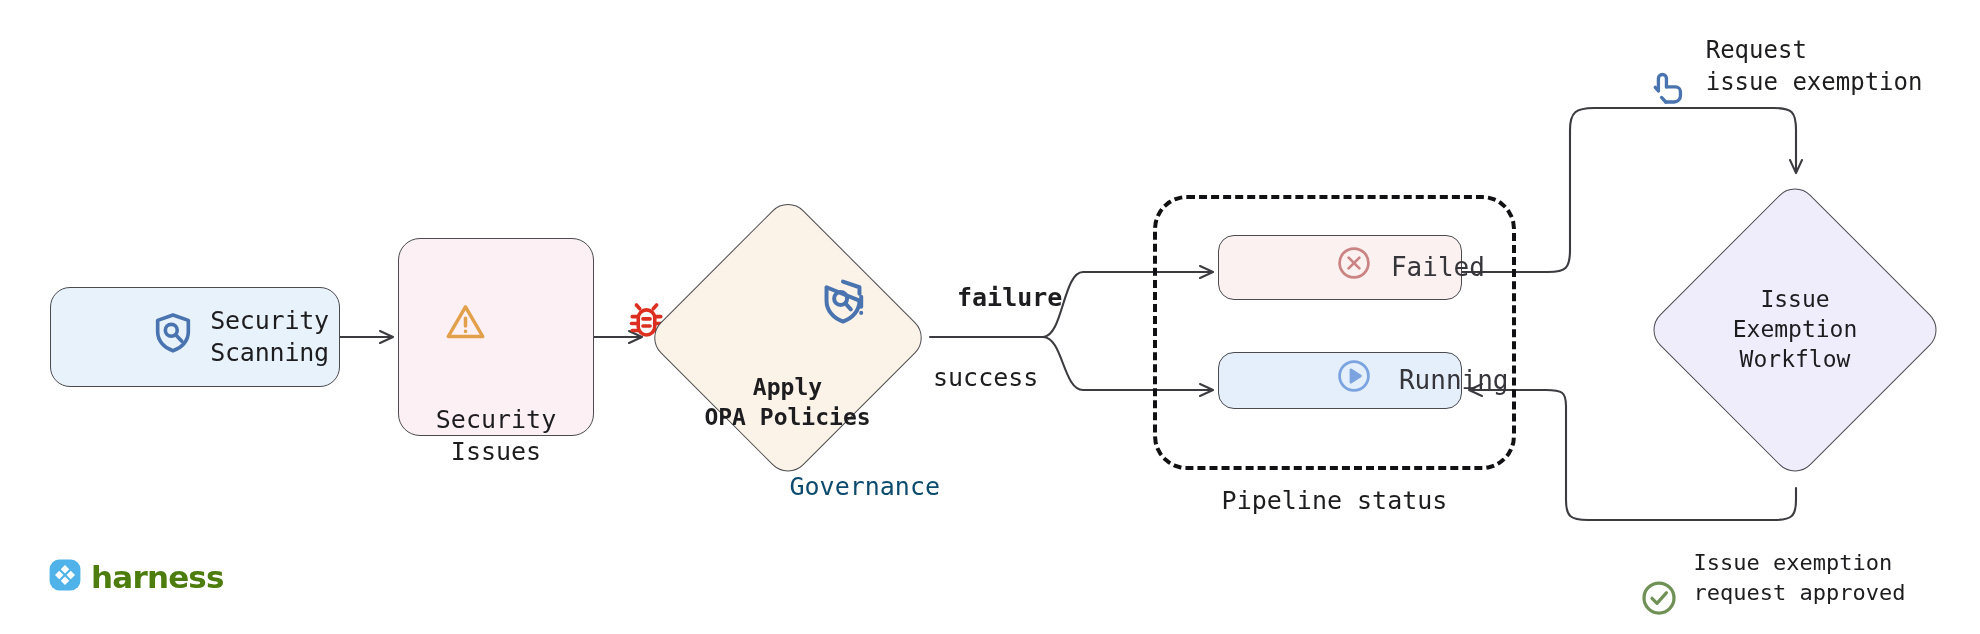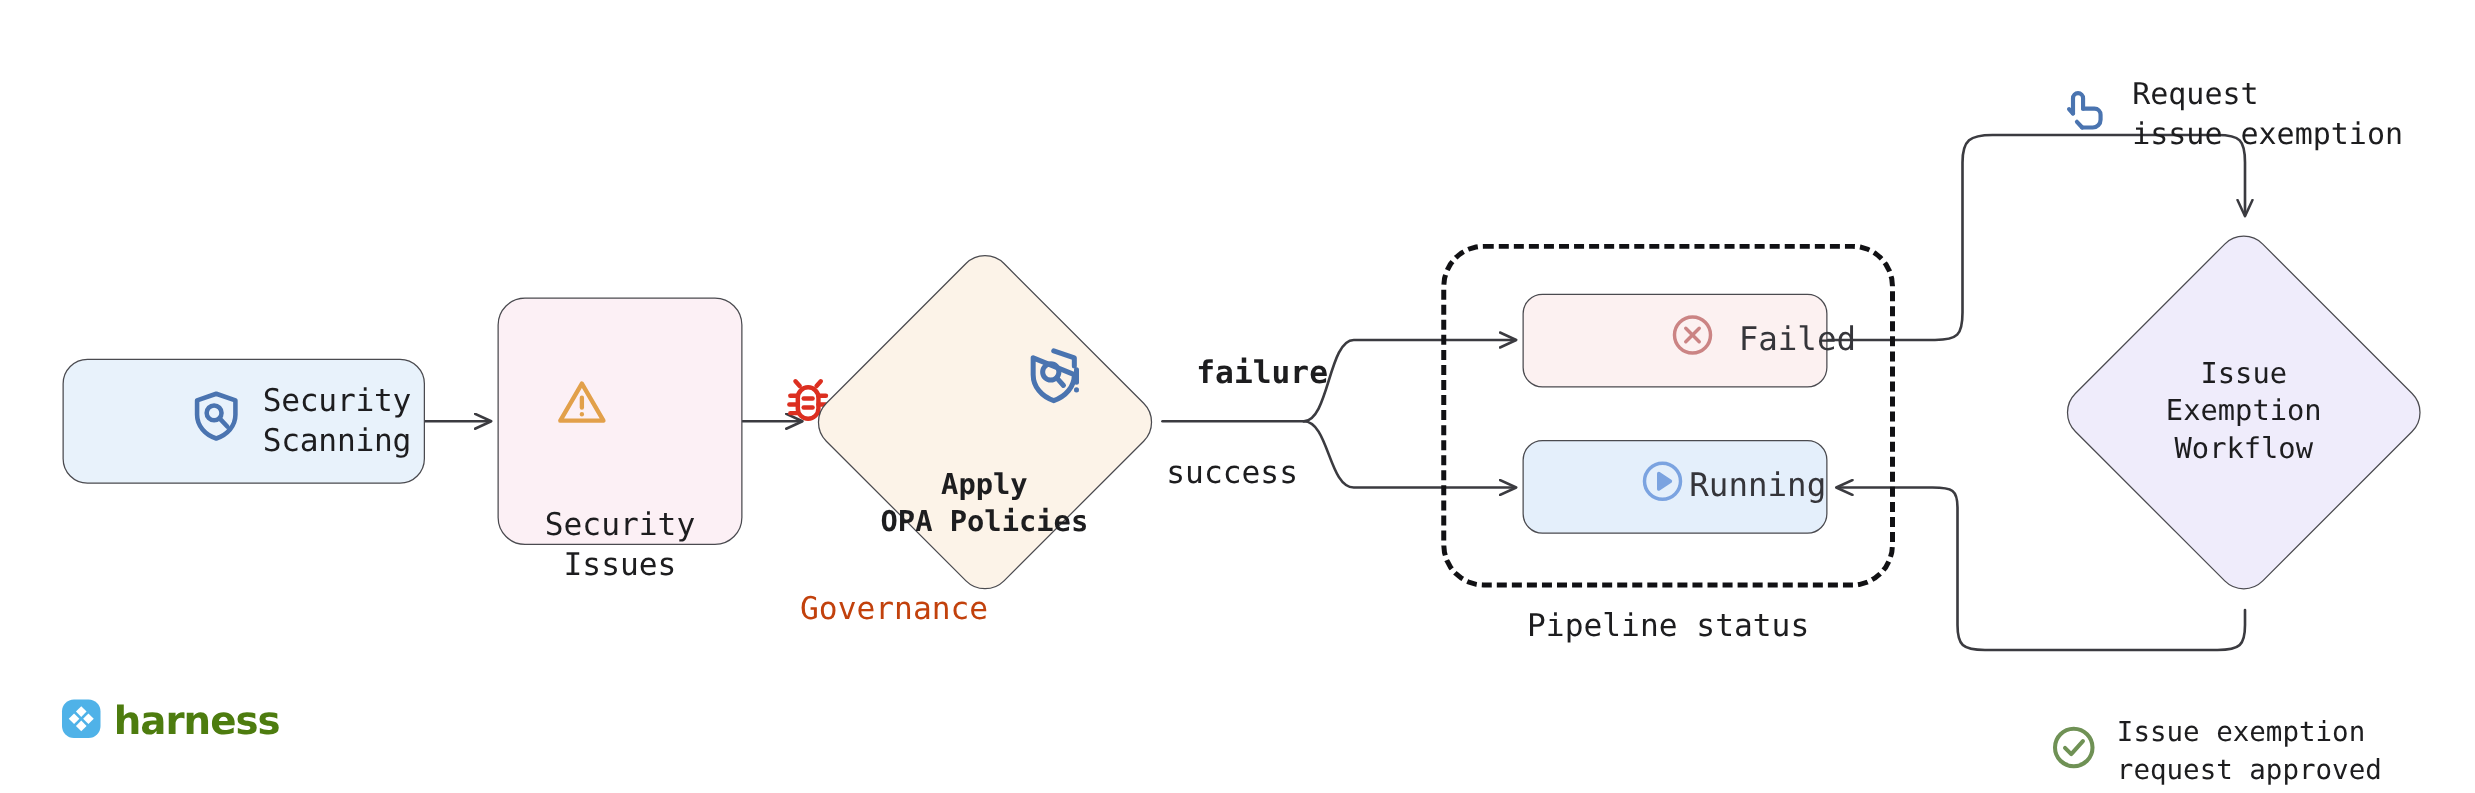--- a/index.html
+++ b/index.html
@@ -134,69 +134,68 @@
   #label-pipeline-status {
     position: absolute;
     left: 1153px; top: 486px;
     width: 363px;
     text-align: center;
     font-size: 25px;
     color: #1d1d1f;
   }
   #label-governance {
     position: absolute;
-    left: 640px; top: 472px;
+    left: 655px; top: 472px;
     width: 285px;
-    text-align: left;
-    font-size: 25px;
-    color: #c2410c;
+    text-align: right;
+    font-size: 25px;
+    color: #0c4a6e;
   }
 
   
   #node-failed {
     left: 1218px; top: 235px;
-    width: 244px; height: 75px;
+    width: 244px; height: 65px;
     background: #fcf1f1;
     flex-direction: row;
     justify-content: flex-start;
     padding-left: 22px;
     gap: 18px;
     font-size: 26px;
     color: #35353a;
     border-color: #4a4a4f;
   }
   #node-running {
     left: 1218px; top: 352px;
-    width: 244px; height: 75px;
+    width: 244px; height: 57px;
     background: #e4effb;
     flex-direction: row;
-    justify-content: flex-end;
+    justify-content: space-between;
     padding-left: 22px;
-    gap: 2px;
+    gap: 26px;
     font-size: 26px;
     color: #35353a;
     border-color: #4a4a4f;
   }
 
   
   .edge-label {
     position: absolute;
     font-size: 25px;
     color: #1d1d1f;
     white-space: pre;
   }
   #edge-label-failure { left: 957px; top: 283px; font-weight: bold; }
   #edge-label-success { left: 933px; top: 363px; }
 
   
   .annotation {
     position: absolute;
     display: flex;
     flex-direction: row;
-    align-items: center;
     gap: 14px;
     white-space: pre;
     color: #1d1d1f;
   }
   #annotation-request {
     left: 1563px; top: 35px;
     font-size: 24px;
     line-height: 1.33;
   }
   #annotation-approved {

